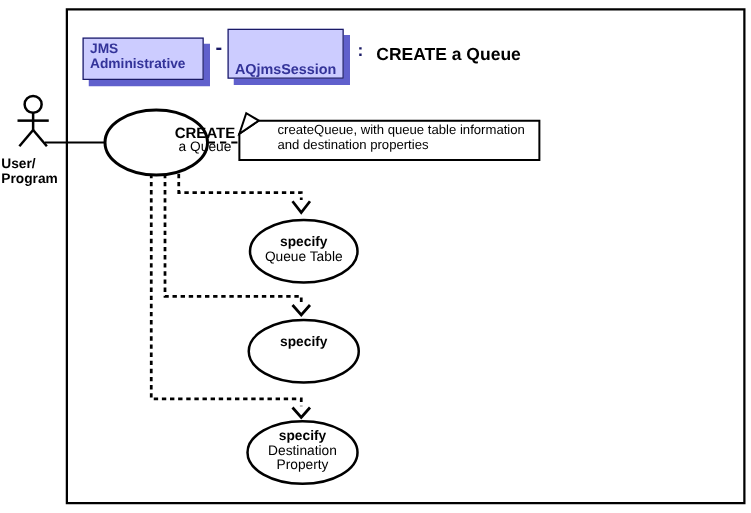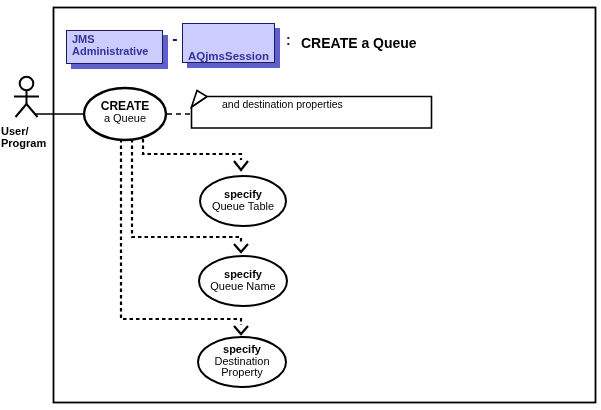--- a/index.html
+++ b/index.html
@@ -24,21 +24,21 @@
     box-shadow:5px 5px 0 0 var(--box-shadow);color:var(--box-text);
     font-weight:bold;font-size:11px;line-height:12px;box-sizing:border-box;
   }
   .hdr-box1{left:66px;top:30px;width:97px;height:34px;padding:2px 0 0 5px;}
   .hdr-box2{left:182px;top:23px;width:93px;height:40px;display:flex;align-items:flex-end;justify-content:center;font-size:11.5px;}
   .sep-dash{left:168px;top:30px;width:14px;font-weight:bold;font-size:16px;color:var(--box-border);text-align:center;}
   .sep-colon{left:286px;top:32px;font-weight:bold;font-size:14px;color:var(--box-border);}
   .op-title{left:301px;top:35px;font-weight:bold;font-size:14px;color:var(--title-text);white-space:nowrap;}
   .actor-label{left:1px;top:126px;width:50px;text-align:left;font-weight:bold;font-size:11px;line-height:11.5px;}
   .ell-label{position:absolute;text-align:center;font-size:11px;line-height:11.5px;color:#000;}
-  .main-ell-label{left:84px;top:101px;width:82px;}
+  .main-ell-label{left:84px;top:101px;width:82px;padding-left:39px;}
   .main-ell-label .l1{font-weight:bold;font-size:12px;}
   .e1-label{left:200px;top:189px;width:86px;}
   .e2-label{left:200px;top:269px;width:86px;}
   .e3-label{left:199px;top:344px;width:86px;}
   .ell-label .b{font-weight:bold;}
   .note-label{left:222px;top:99px;width:208px;font-size:10.5px;line-height:11.5px;color:#000;}
   .blk{display:block;}
 </style>
 </head>
 <body>
@@ -100,31 +100,31 @@
     <span class="blk">User/</span>
     <span class="blk">Program</span>
   </div>
 
   <div class="ell-label main-ell-label">
     <span class="blk l1">CREATE</span>
     <span class="blk">a Queue</span>
   </div>
 
   <div class="txt note-label">
+    <span class="blk">createQueue, with queue table information</span>
     <span class="blk">and destination properties</span>
   </div>
 
   <div class="ell-label e1-label">
     <span class="blk b">specify</span>
     <span class="blk">Queue Table</span>
   </div>
 
   <div class="ell-label e2-label">
     <span class="blk b">specify</span>
-    <span class="blk">Queue Name</span>
   </div>
 
   <div class="ell-label e3-label">
     <span class="blk b">specify</span>
     <span class="blk">Destination</span>
     <span class="blk">Property</span>
   </div>
 
 </div>
 

